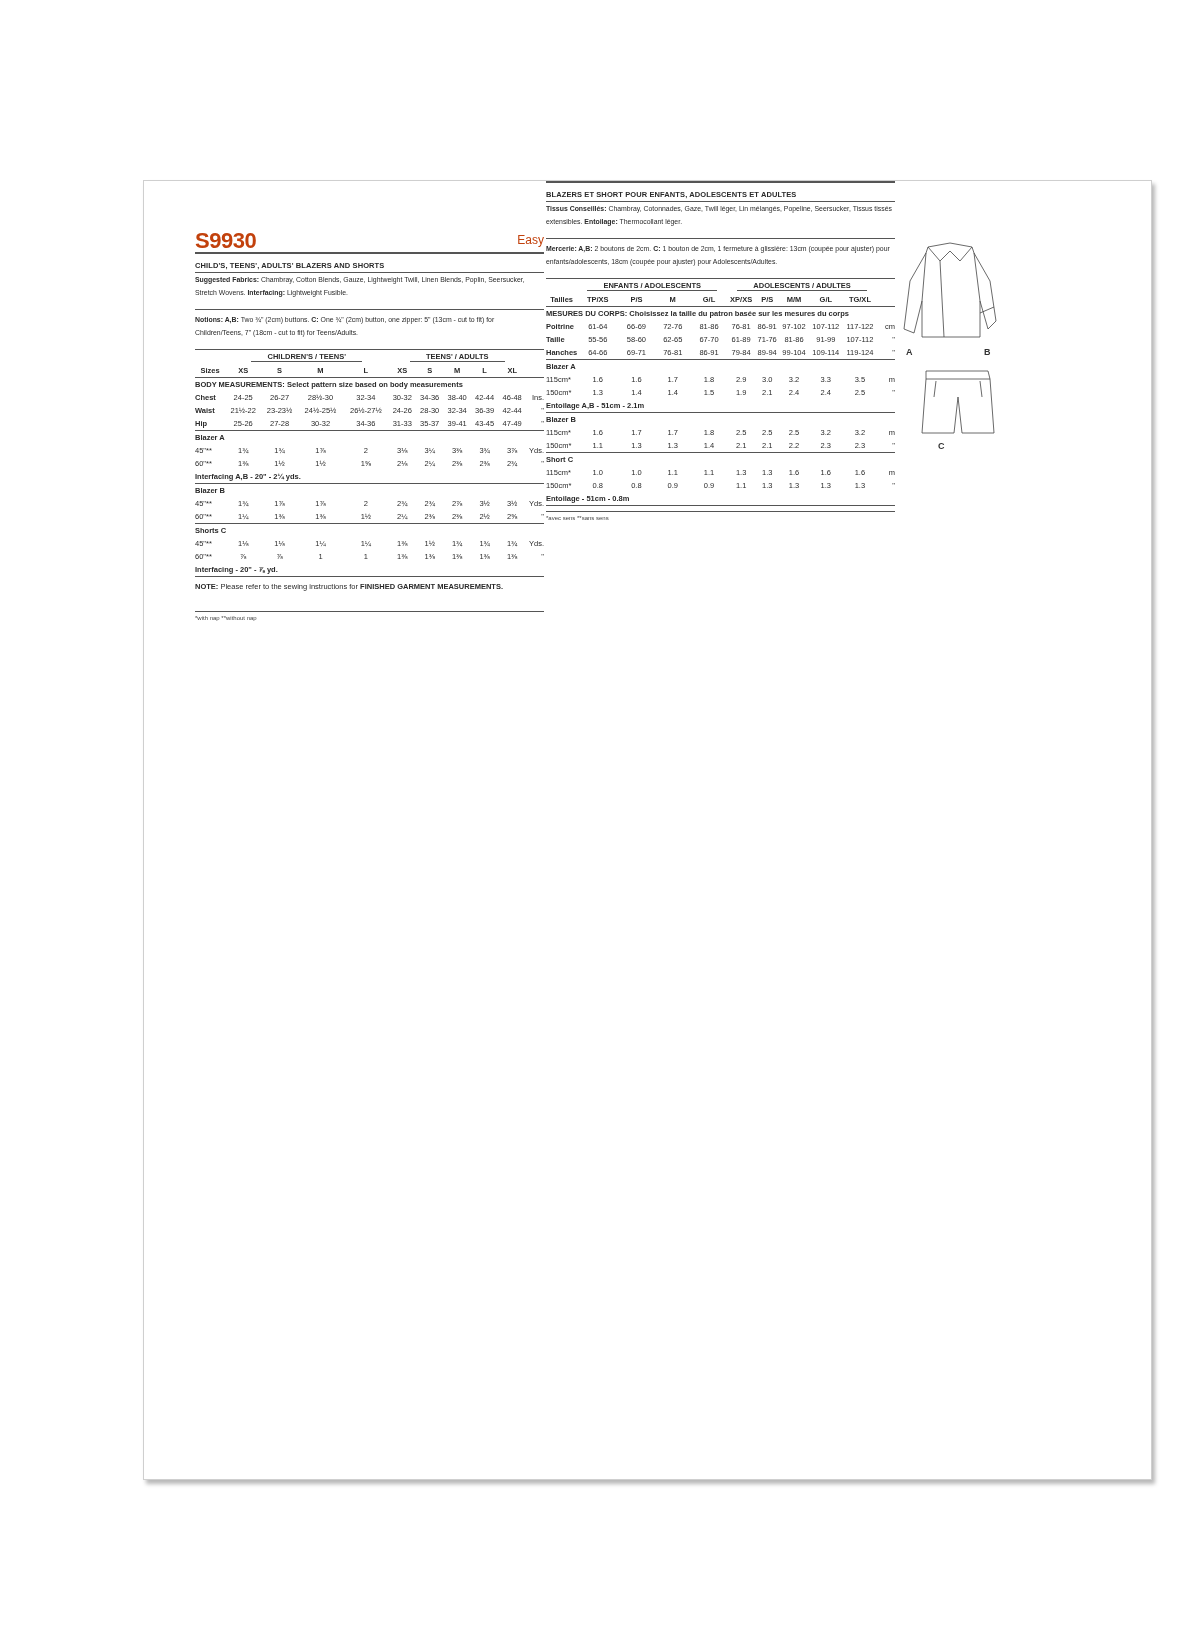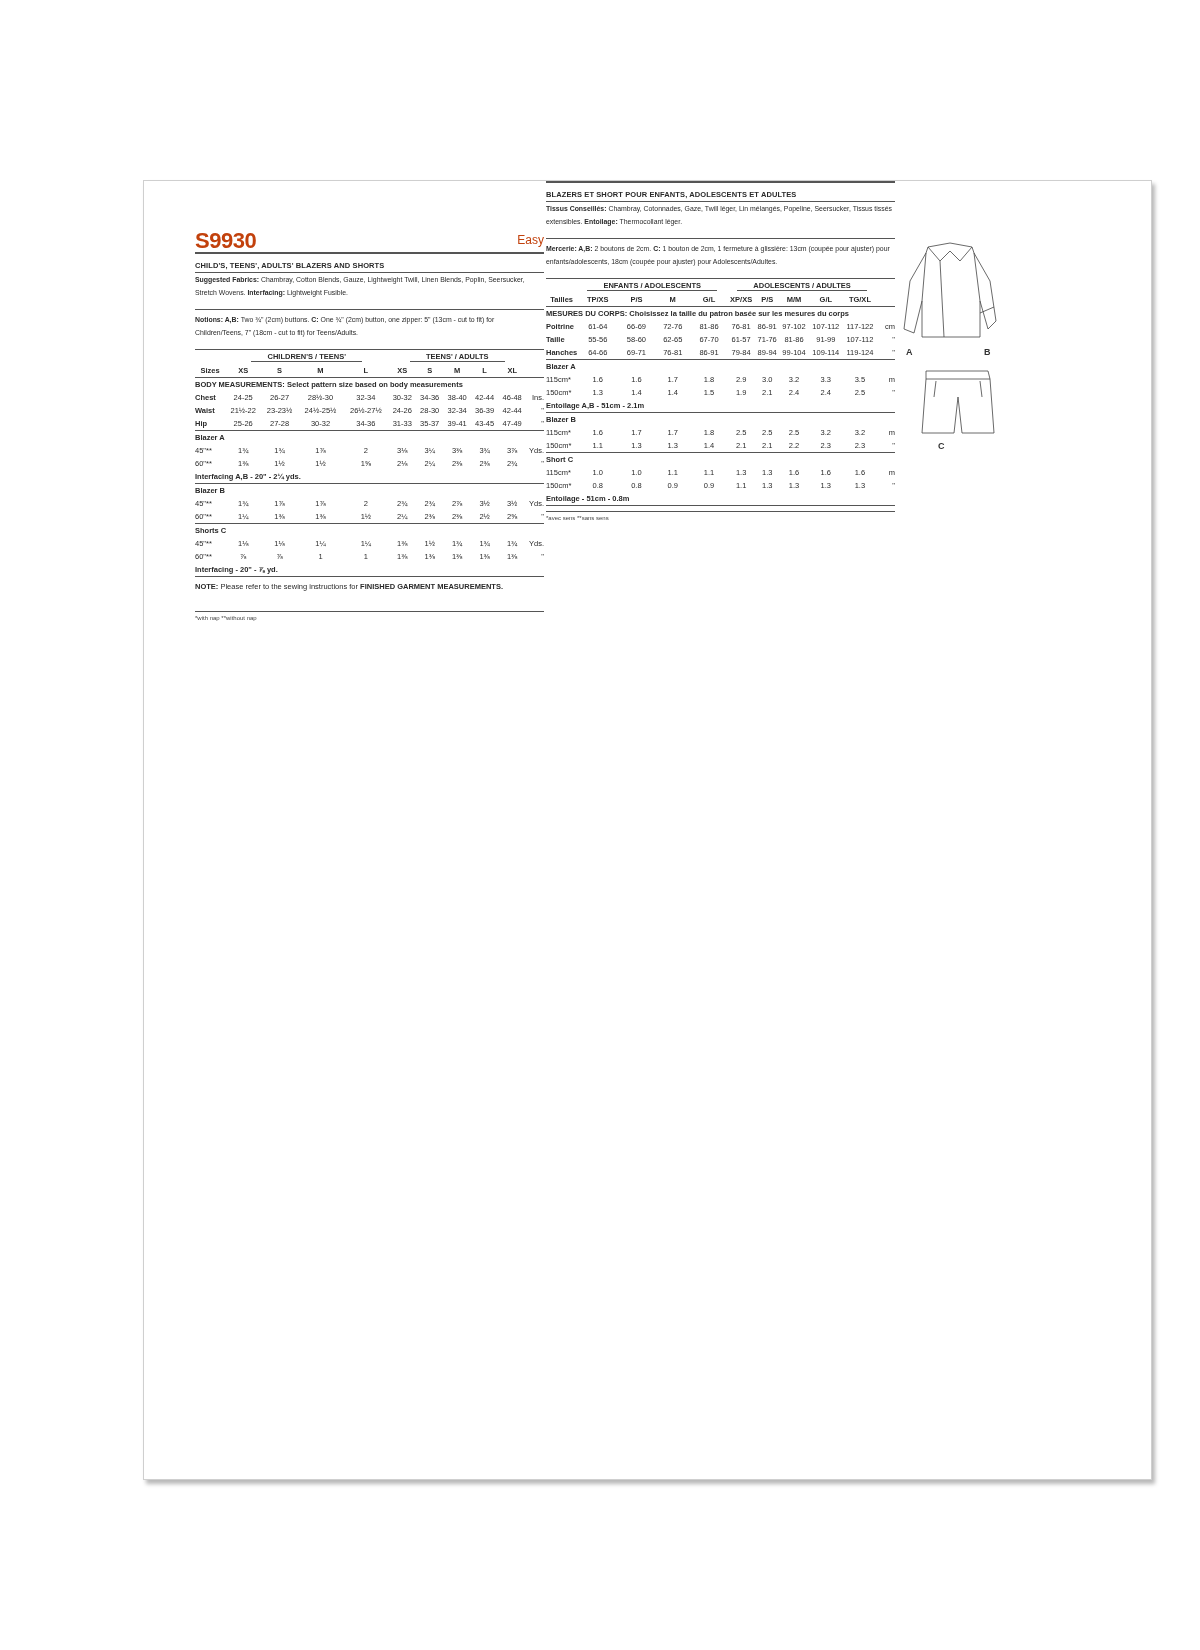--- a/index.html
+++ b/index.html
@@ -275,21 +275,21 @@
             <td>107-112</td>
             <td>117-122</td>
             <td class="unit">cm</td>
           </tr>
           <tr class="">
             <td class="lbl bold">Taille</td>
             <td>55-56</td>
             <td>58-60</td>
             <td>62-65</td>
             <td>67-70</td>
-            <td>61-57</td>
+            <td>61-89</td>
             <td>71-76</td>
             <td>81-86</td>
             <td>91-99</td>
             <td>107-112</td>
             <td class="unit">"</td>
           </tr>
           <tr class="bt">
             <td class="lbl bold">Hanches</td>
             <td>64-66</td>
             <td>69-71</td>

